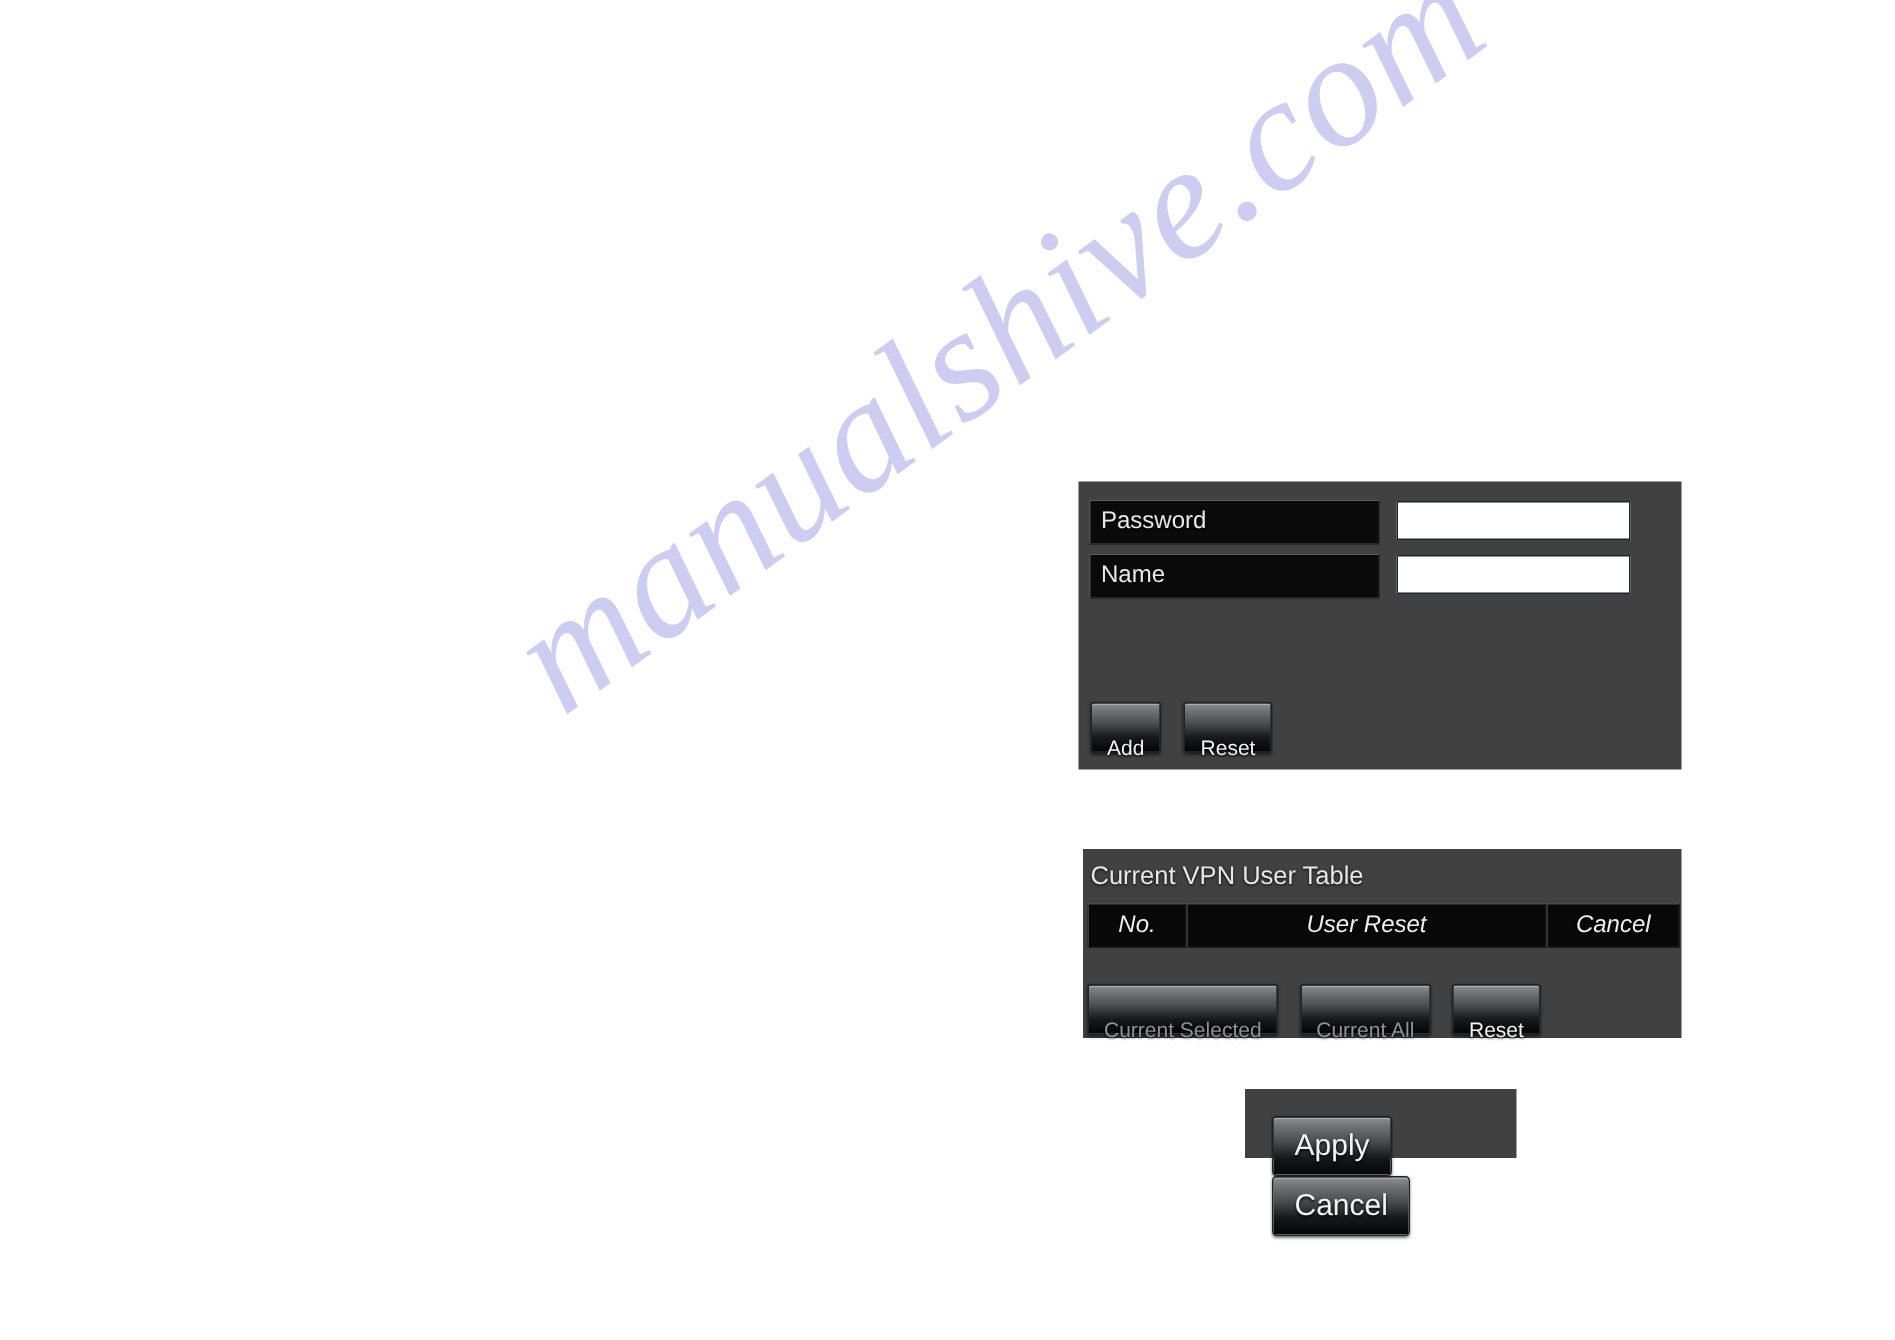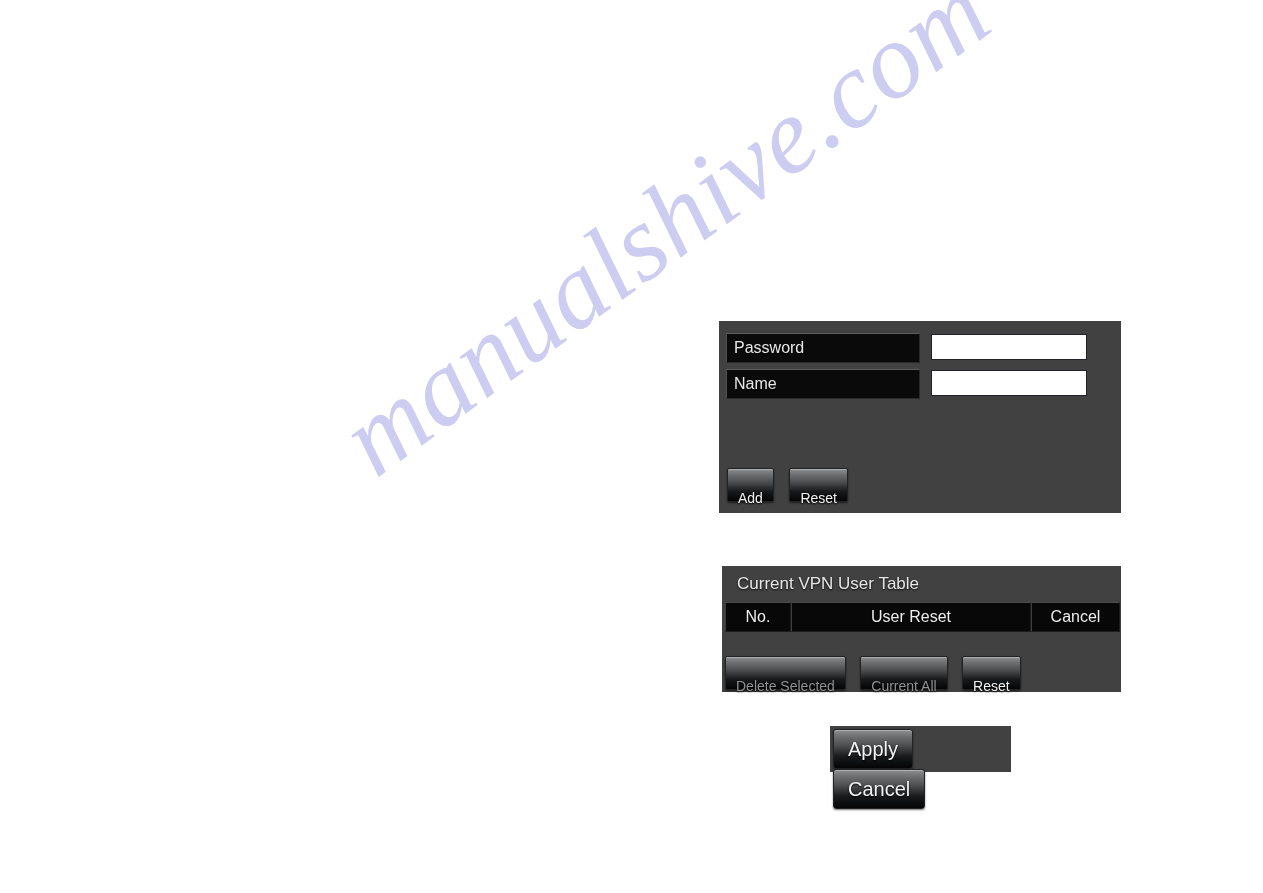--- a/index.html
+++ b/index.html
@@ -151,32 +151,33 @@
     left: 722px;
     top: 566px;
     width: 399px;
     height: 126px;
     padding: 7px 0 0 0;
   }
   #vpn-table-title {
     color: #e6e6e6;
     font-size: 17px;
     line-height: 22px;
-    padding-left: 15px;
+    padding-left: 5px;
     text-shadow: 0 1px 2px rgba(0,0,0,0.9);
     white-space: nowrap;
   }
   #vpn-table-header {
     position: absolute;
     left: 3px;
     top: 36px;
     width: 395px;
     height: 30px;
     display: flex;
     gap: 0;
+    font-style: italic;
   }
   .th-cell {
     background: #080808;
     border-top: 1px solid #4c4c4c;
     border-left: 1px solid #3c3c3c;
     border-right: 1px solid #1c1c1c;
     border-bottom: 1px solid #1c1c1c;
     color: #ededed;
     font-size: 16px;
     line-height: 28px;
@@ -197,21 +198,21 @@
   #vpn-table-actions .btn { margin-right: 10px; }
 
   
   #apply-bar {
     position: absolute;
     left: 830px;
     top: 726px;
     width: 181px;
     height: 46px;
     background: #414141;
-    padding: 3px;
+    padding: 18px;
     z-index: 2;
   }
   #apply-bar .btn { margin-right: 3px; }
   #apply-bar .btn:last-child { margin-right: 0; }
 </style>
 </head>
 <body>
 
 <div id="watermark-layer">
   <div id="watermark-text">manualshive.com</div>
@@ -241,21 +242,21 @@
 
   <div id="vpn-table-title">Current VPN User Table</div>
 
   <div id="vpn-table-header">
     <div class="th-cell th-no">No.</div>
     <div class="th-cell th-user">User Reset</div>
     <div class="th-cell th-select">Cancel</div>
   </div>
 
   <div id="vpn-table-actions">
-    <span class="btn small disabled">Delete Selected</span>
+    <span class="btn small disabled">Current Selected</span>
     <span class="btn small disabled">Current All</span>
     <span class="btn small">Reset</span>
   </div>
 
 </div>
 
 <div id="apply-bar">
   <span class="btn large">Apply</span>
   <span class="btn large">Cancel</span>
 </div>

